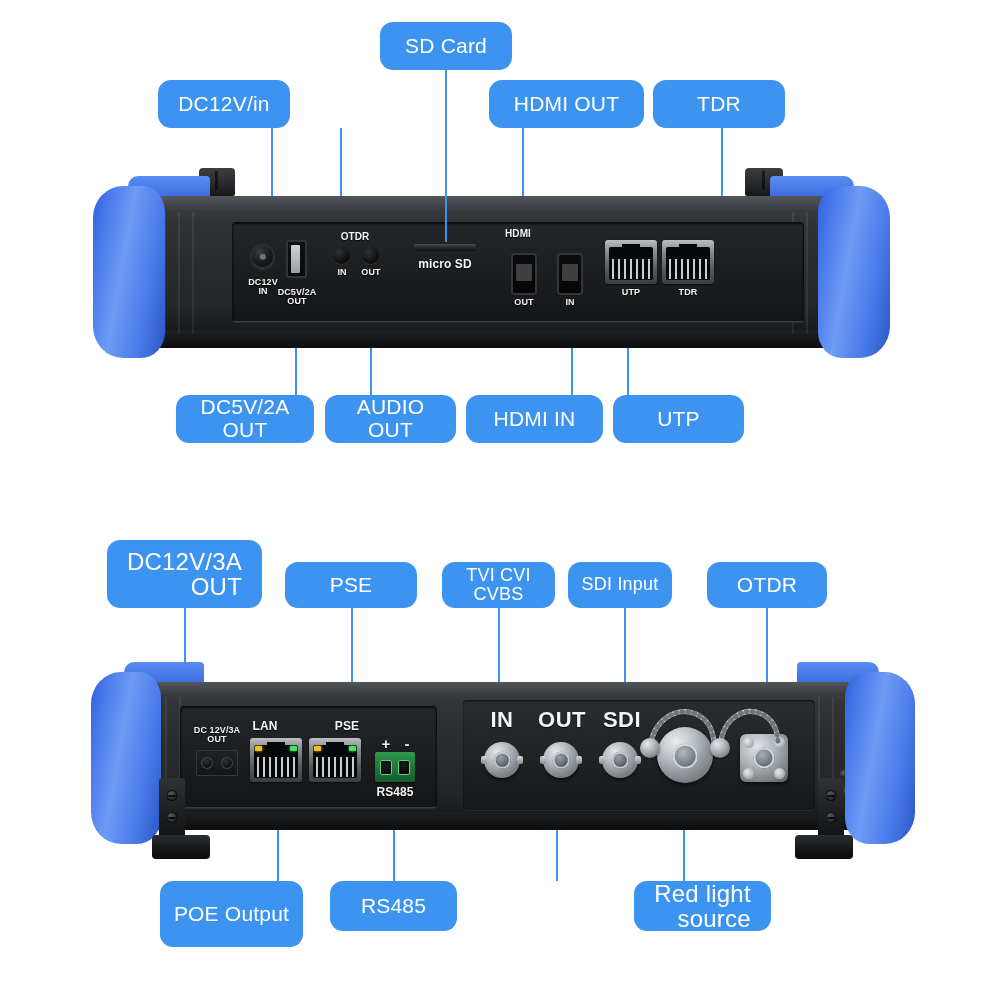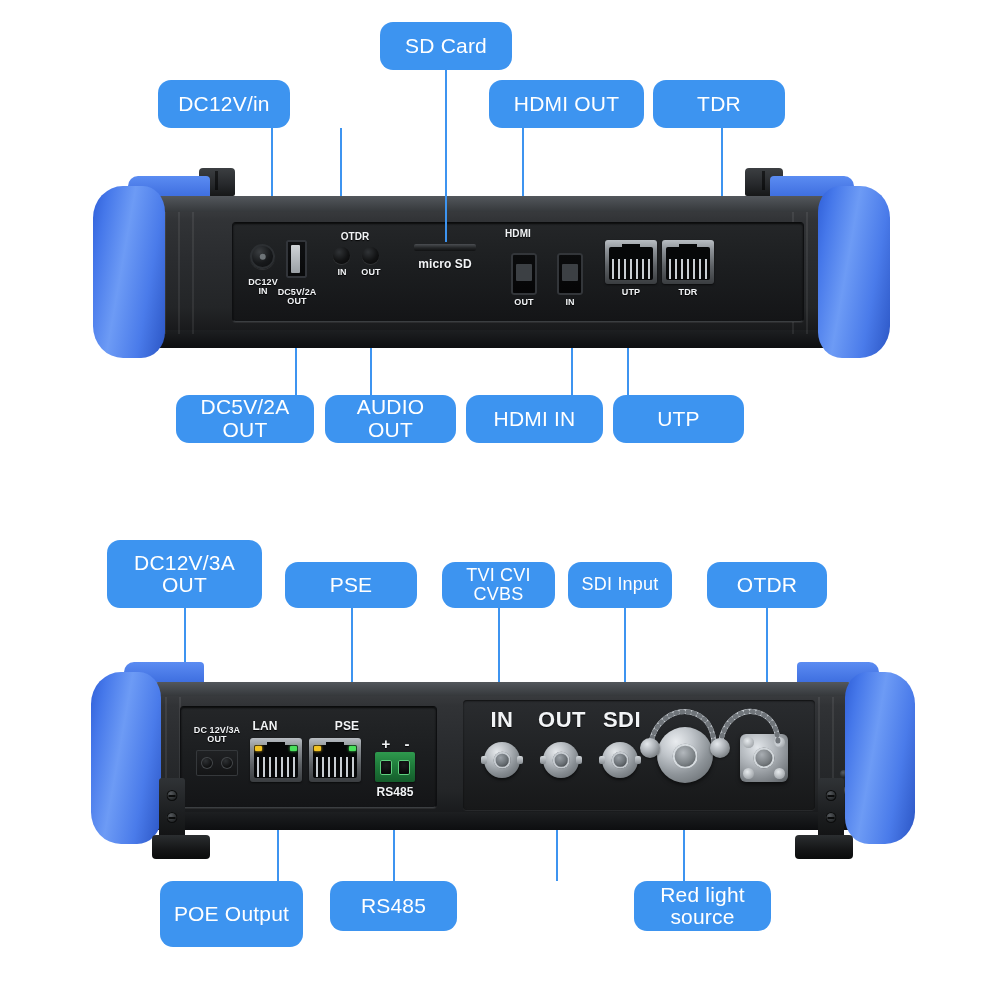--- a/index.html
+++ b/index.html
@@ -21,21 +21,21 @@
     text-align:center;
     font-size:21px;
     line-height:1.08;
     letter-spacing:.2px;
     box-sizing:border-box;
     padding:4px 10px;
     z-index:40;
     white-space:pre-line;
   }
   .pill.small{font-size:18px;}
-  .pill.two{font-size:21px;line-height:1.05;}
+  .pill.two{font-size:24px;line-height:1.05;text-align:right;}
 
   
   .lead{
     position:absolute;
     background:#3d94f0;
     width:2px;
     z-index:10;
   }
   .lead.over{z-index:45;}
 

